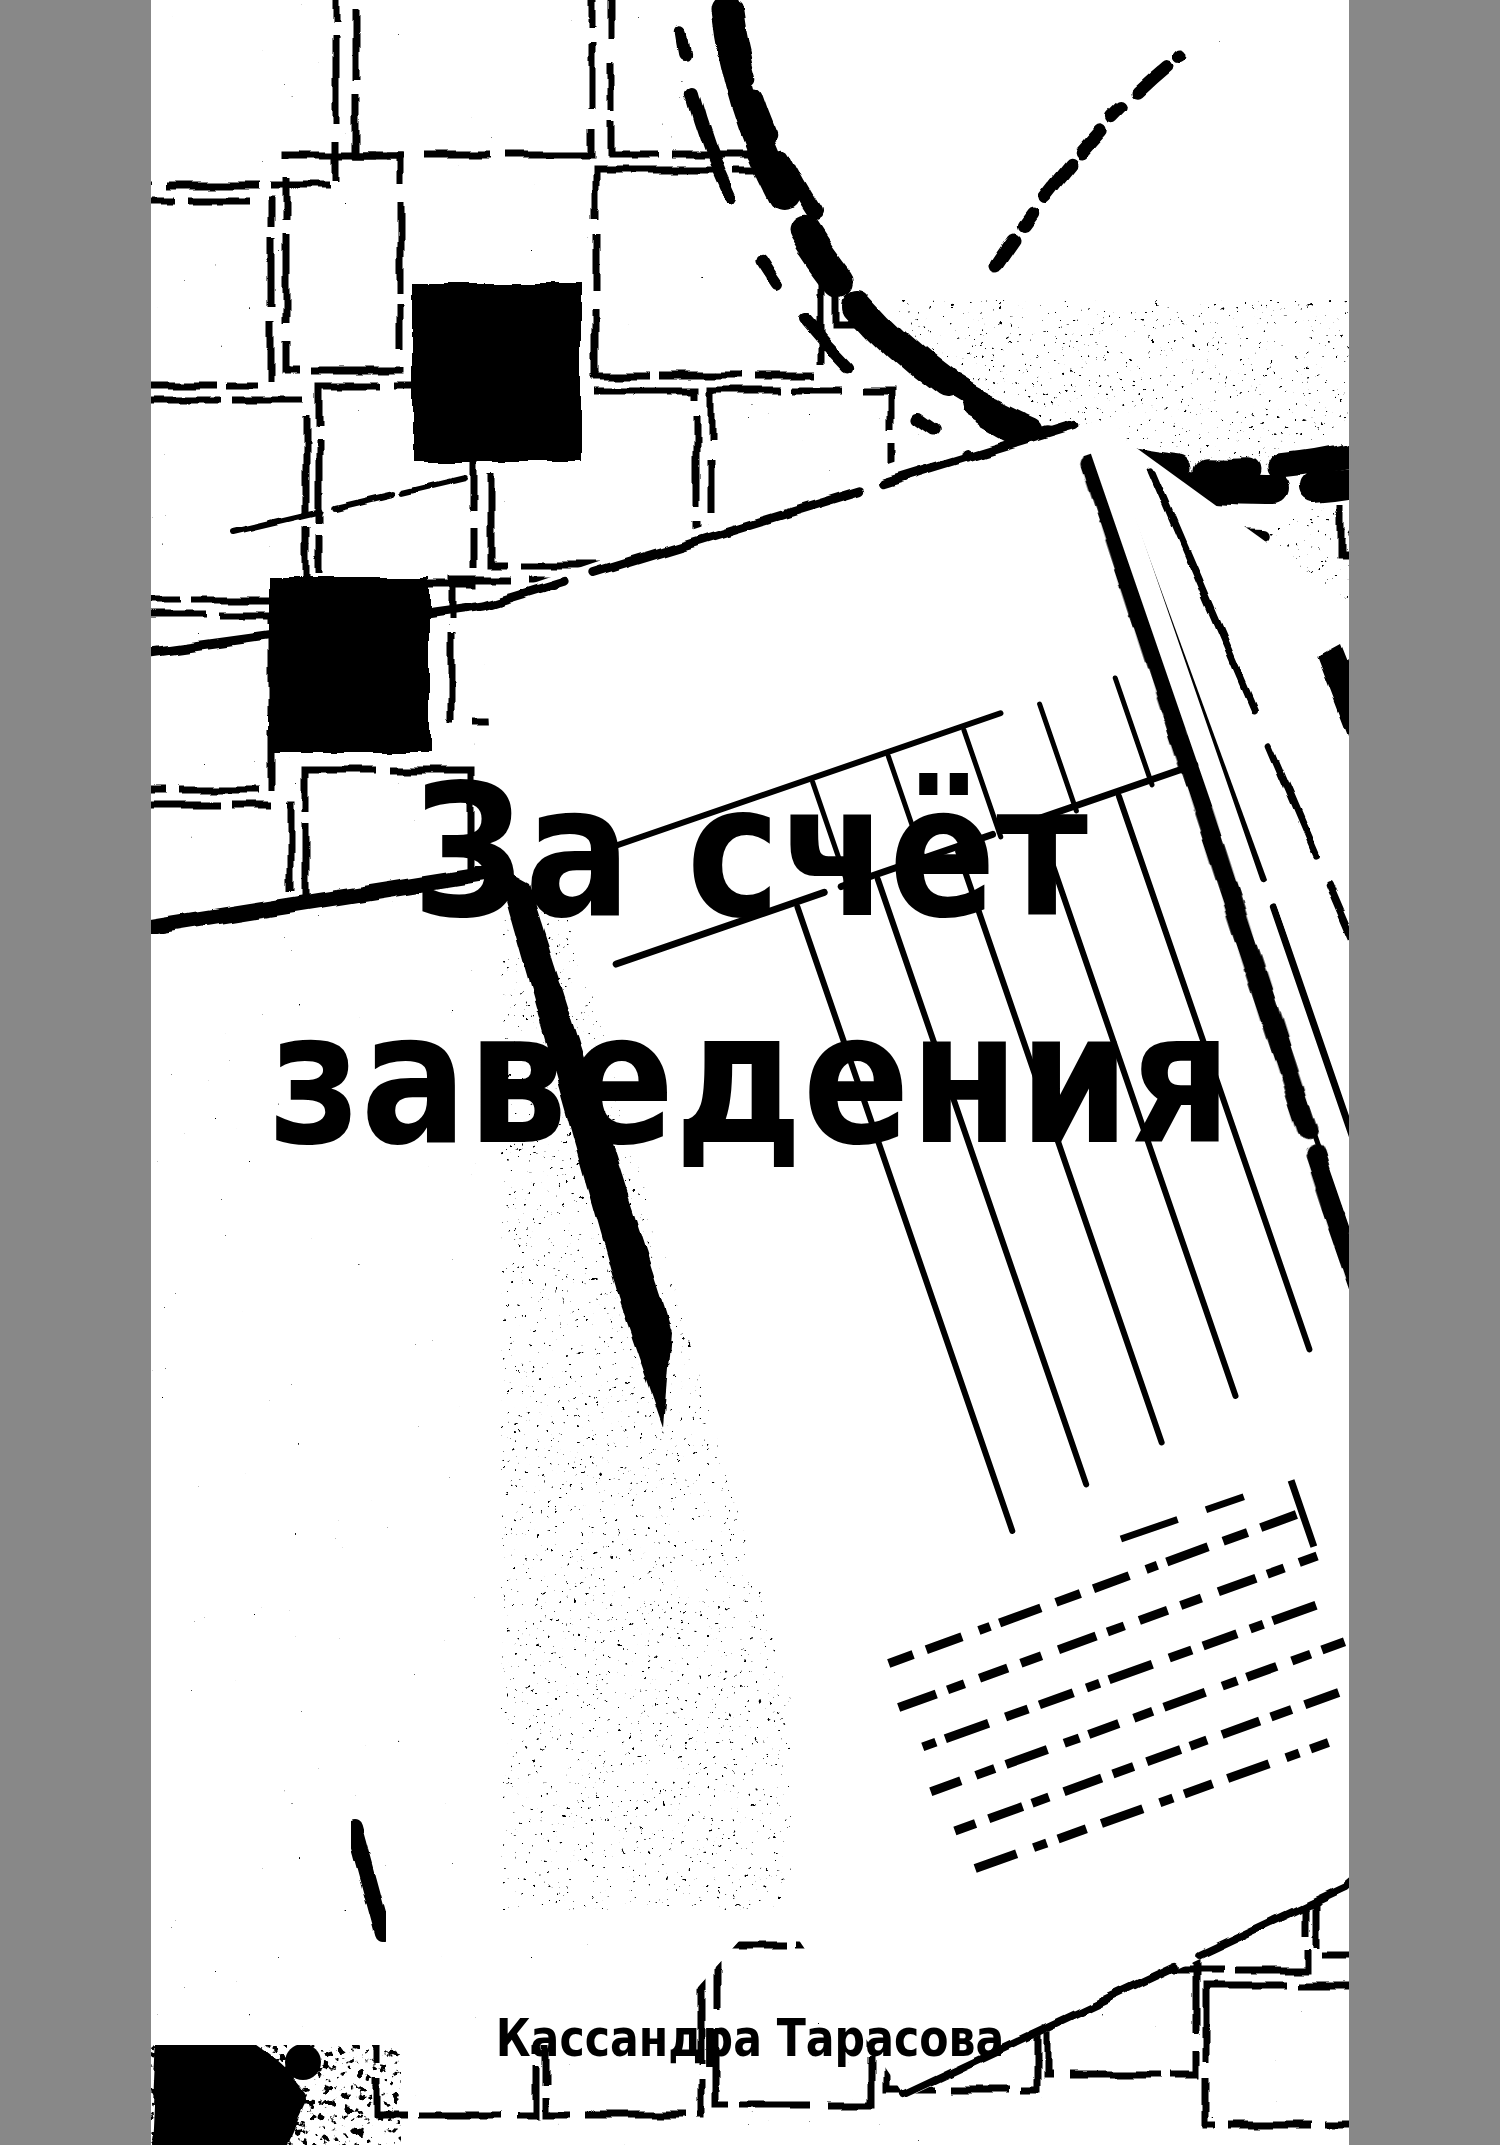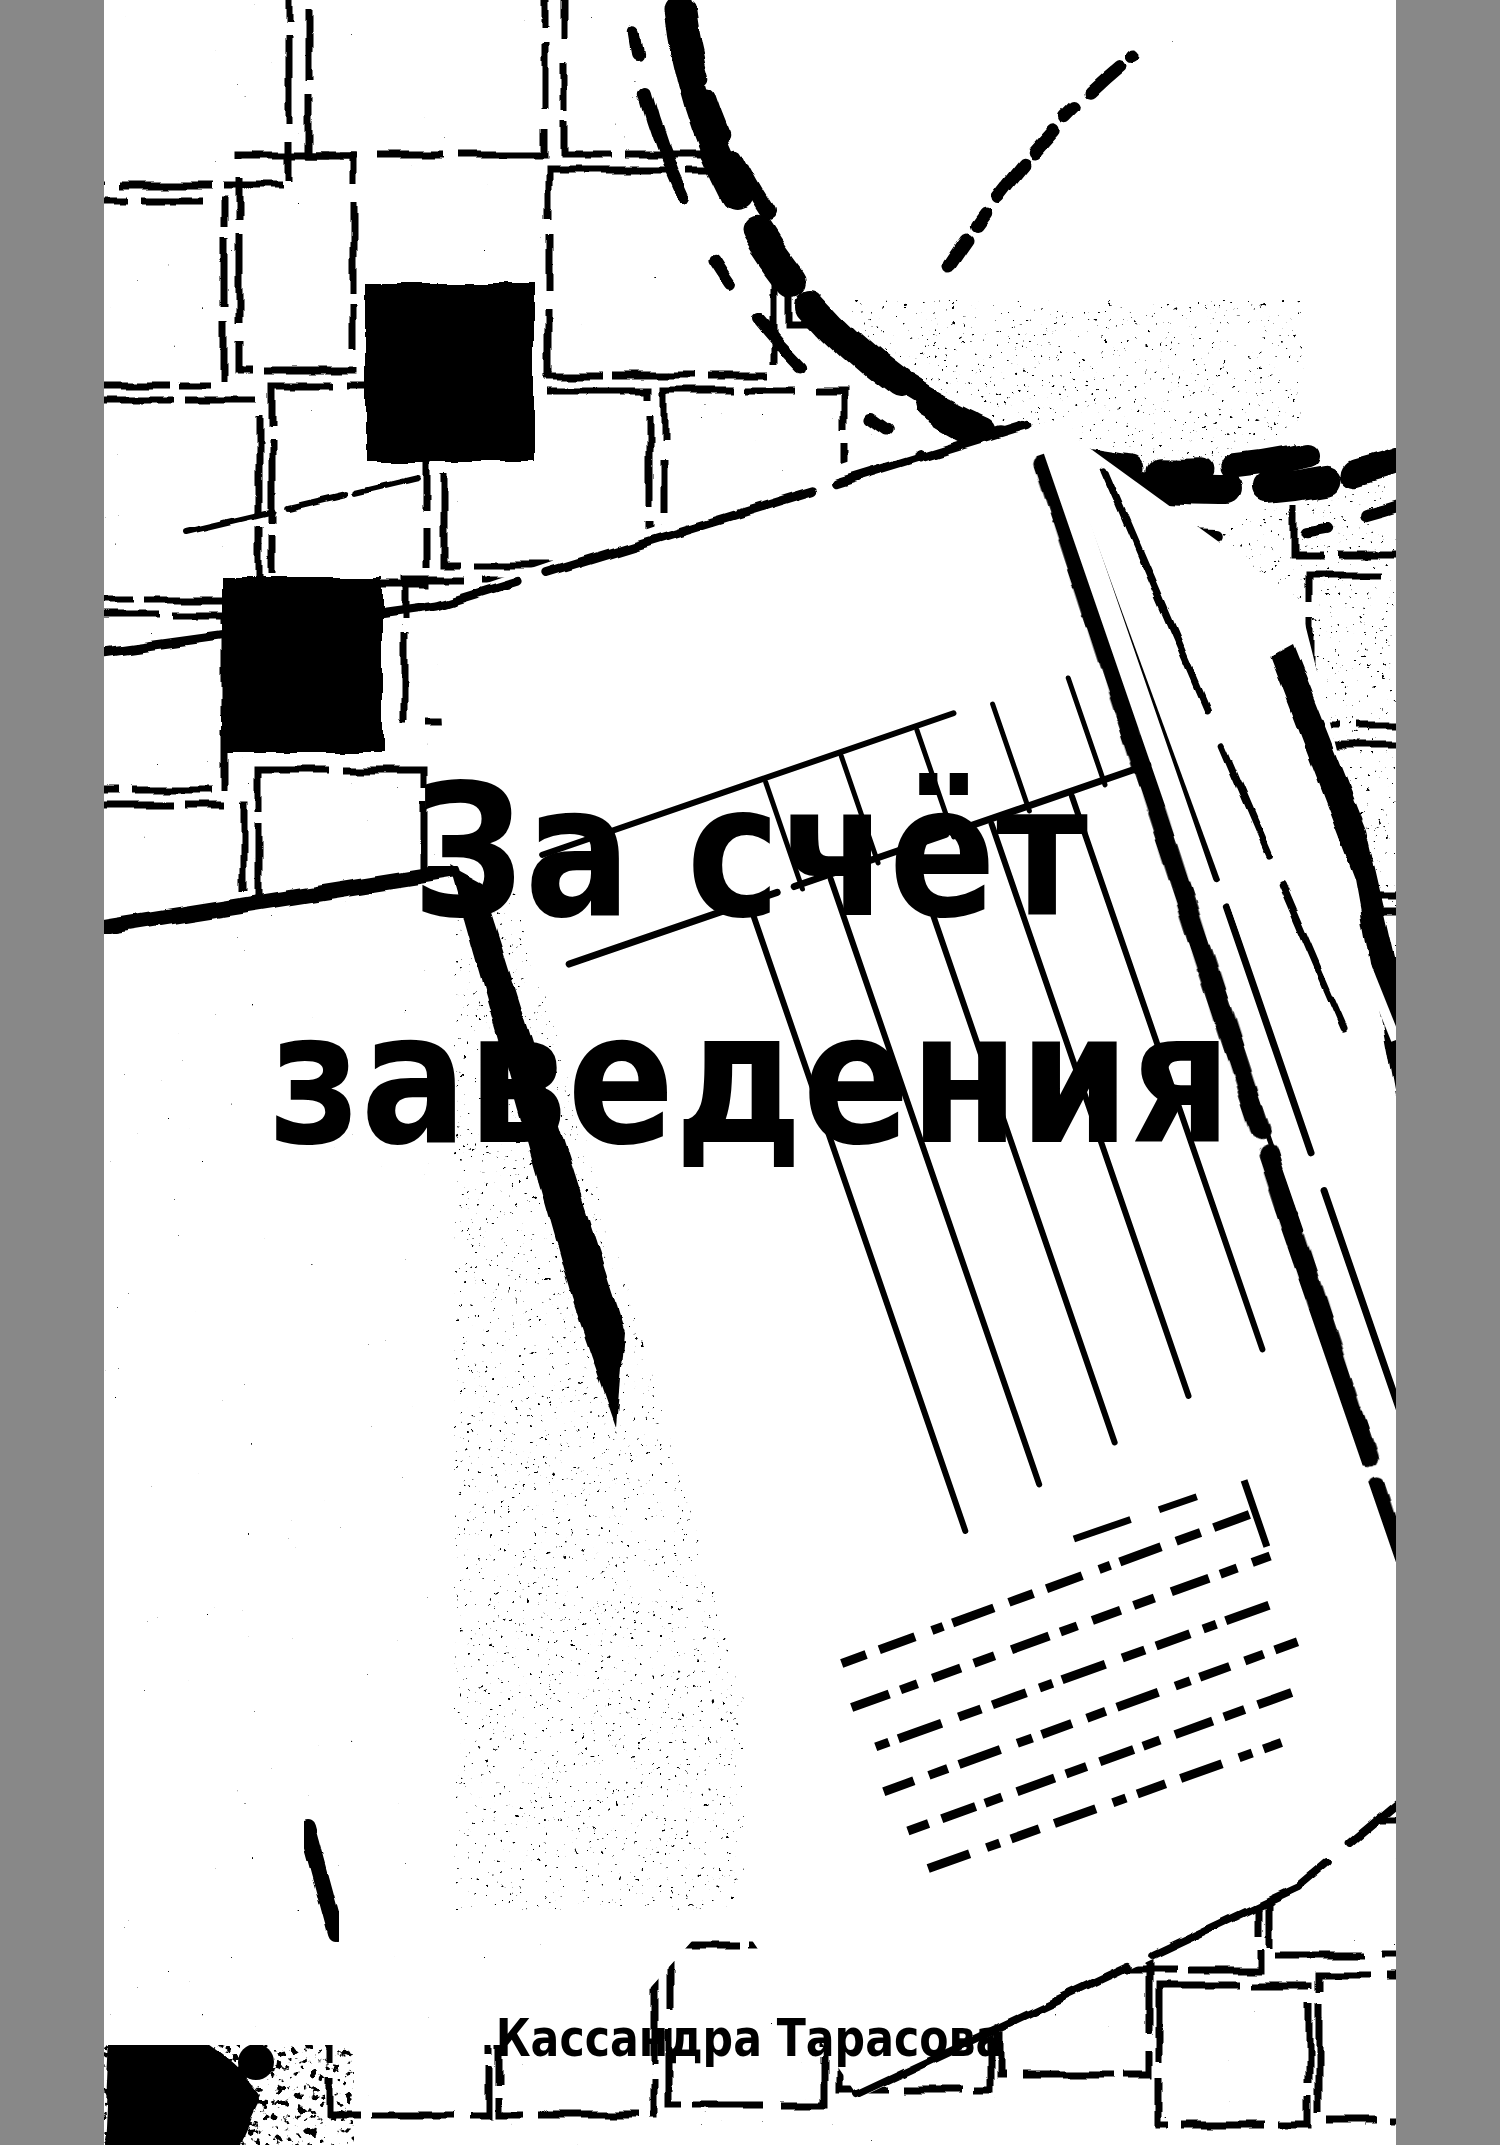--- a/index.html
+++ b/index.html
@@ -1,18 +1,18 @@
 <!DOCTYPE html>
 <html style="--paper: #ffffff; --ink: #000000;"><head>
 <meta charset="utf-8">
 <style>
   :root { --paper:#ffffff; --ink:#000000; }
   html,body { margin:0; padding:0; background:#888; }
   .cover {
-    position:relative; width:1292px; height:2145px; margin:0 auto;
+    position:relative; width:1198px; height:2145px; margin:0 auto;
     background:var(--paper); overflow:hidden;
     font-family:"DejaVu Sans","Liberation Sans",sans-serif;
   }
   .cover svg.art { position:absolute; inset:0; display:block; }
   .title {
     position:absolute; left:0; right:0; top:738px; margin:0;
     text-align:center; color:var(--ink);
     font-weight:bold; font-size:184px; line-height:227px;
     transform:scaleX(0.86); transform-origin:50% 50%;
     white-space:nowrap; z-index:5;

